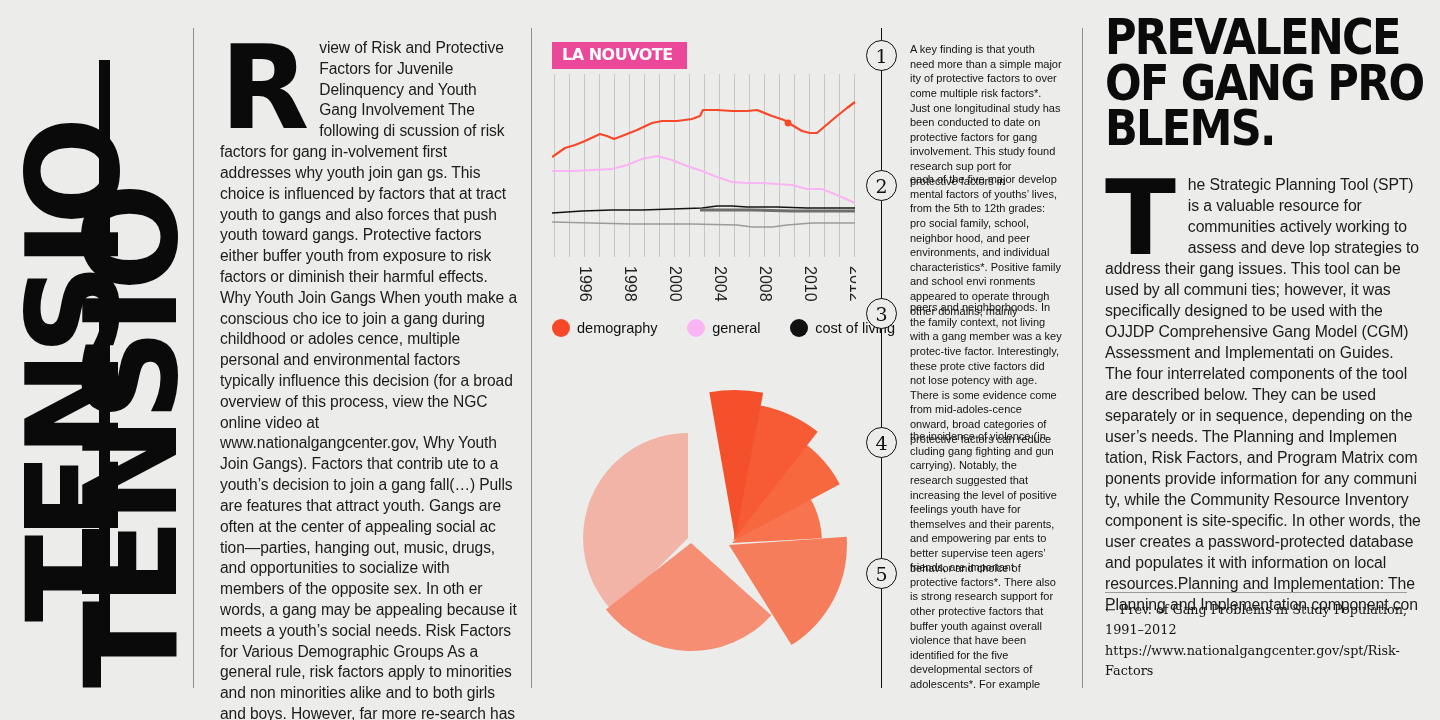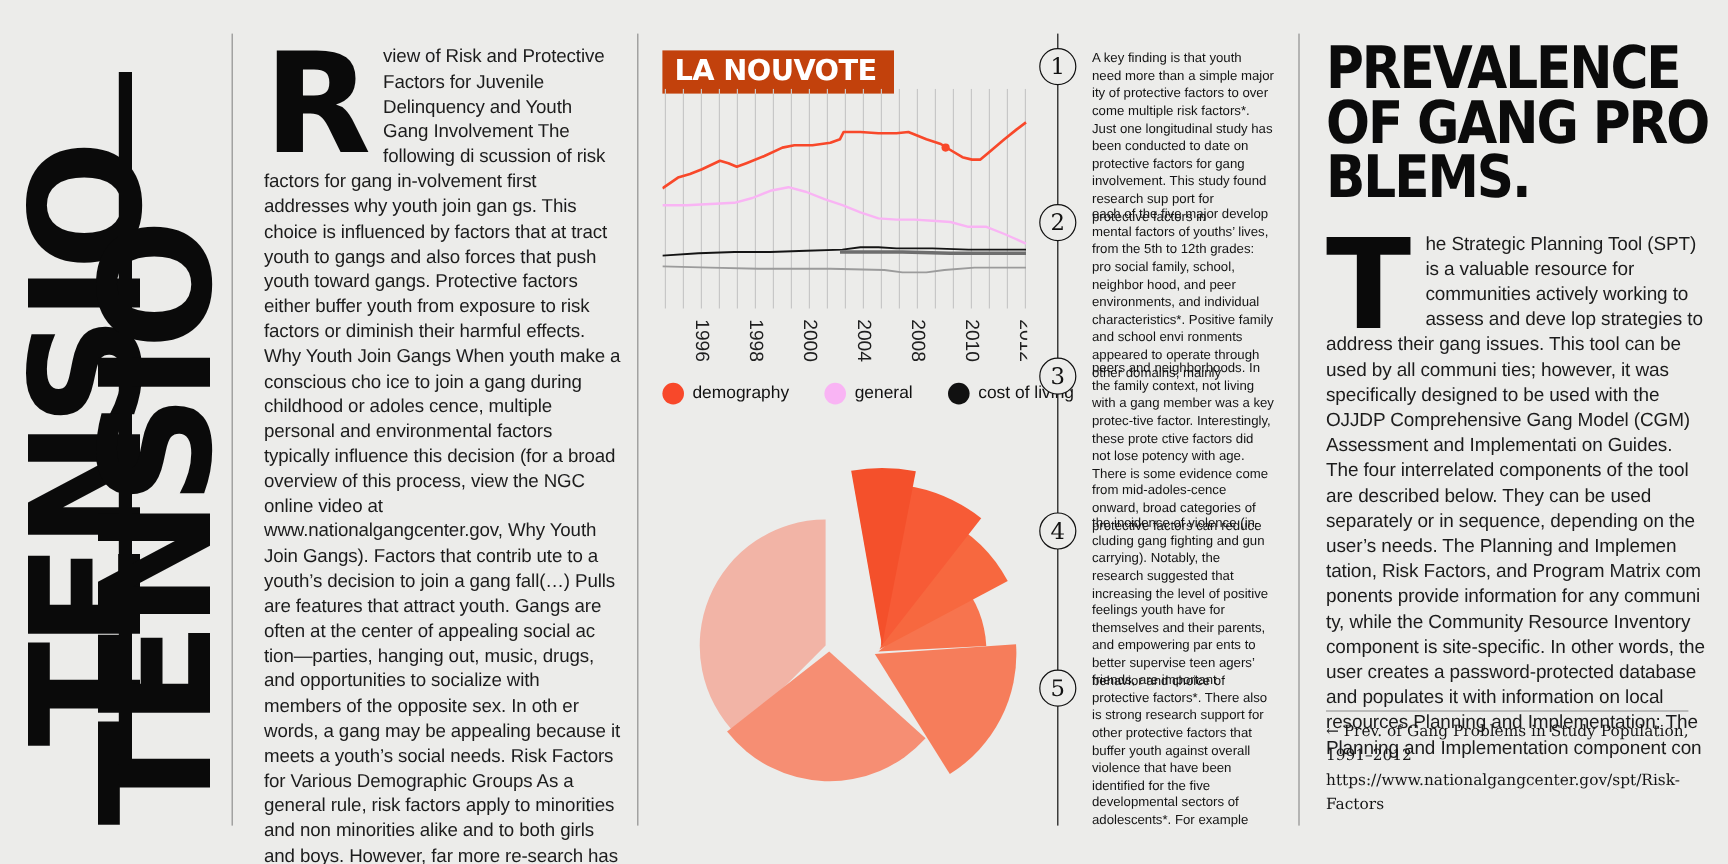--- a/index.html
+++ b/index.html
@@ -16,41 +16,41 @@
   #mast-stem { position:absolute; left:99px; top:60px; width:11px; height:577px; background:#0a0a0a; }
 
   
   #left-article { position:absolute; left:220px; top:38px; width:297px; font-size:15.6px;
                   line-height:1.335; letter-spacing:-0.1px; color:#1c1c1c; text-align:left; }
   .dropcap { float:left; font-family:"DejaVu Sans", sans-serif; font-weight:bold;
              color:#0a0a0a; margin:6px 10px 0 0; line-height:0.75; }
   #left-article .dropcap { font-size:116px; }
 
   
-  #chart-label { position:absolute; left:552px; top:42px; background:#c2410c; color:#fff;
-                 font-family:"DejaVu Sans", sans-serif; font-weight:bold; font-size:24px;
+  #chart-label { position:absolute; left:552px; top:42px; background:#ec4899; color:#fff;
+                 font-family:"DejaVu Sans", sans-serif; font-weight:bold; font-size:16px;
                  padding:3px 14px 5px 10px; letter-spacing:-0.5px; }
   #line-chart { position:absolute; left:552px; top:74px; }
   #legend { position:absolute; left:552px; top:319px; width:343px; display:flex;
             justify-content:space-between; align-items:center; }
   .legend-item { display:flex; align-items:center; gap:7px; font-size:14.5px; color:#111; }
   .legend-dot { width:18px; height:18px; border-radius:50%; }
   #rose-chart { position:absolute; left:540px; top:366px; }
 
   
   #notes-spine { position:absolute; left:881px; top:28px; width:1px; height:660px; background:#111; }
   .note-item { position:absolute; left:866px; width:196px; }
   .note-circle { position:absolute; left:0; top:0; width:31px; height:31px; border:1.6px solid #111;
                  border-radius:50%; background:#ececea; display:flex; align-items:center;
                  justify-content:center; font-family:"DejaVu Serif", serif; font-size:19px; color:#111; }
   .note-text { position:absolute; left:44px; top:2px; width:152px;
                font-family:Liberation Sans, sans-serif; font-size:11px; line-height:1.33; color:#141414; }
 
   
-  #right-col { position:absolute; left:1105px; top:34px; width:318px; }
+  #right-col { position:absolute; left:1105px; top:15px; width:318px; }
   #headline { font-family:"DejaVu Sans", sans-serif; font-weight:bold; font-size:49px;
               line-height:0.93; letter-spacing:-2px; color:#0b0b0b;
               transform:scaleX(0.88); transform-origin:left top; white-space:nowrap; }
   #right-body { margin-top:22px; font-size:15.8px; line-height:1.33; letter-spacing:-0.1px; color:#1c1c1c; }
   #right-body .dropcap { font-size:104px; margin:5px 12px 0 0; }
   #footer-rule { position:absolute; left:1105px; top:592px; width:302px; height:1px; background:#9a9a9a; }
   #footer { position:absolute; left:1105px; top:600px; width:318px;
             font-family:"DejaVu Serif", serif; font-size:12.8px; line-height:1.6; color:#141414; }
   .footer-line { cursor:pointer; }
 </style>

